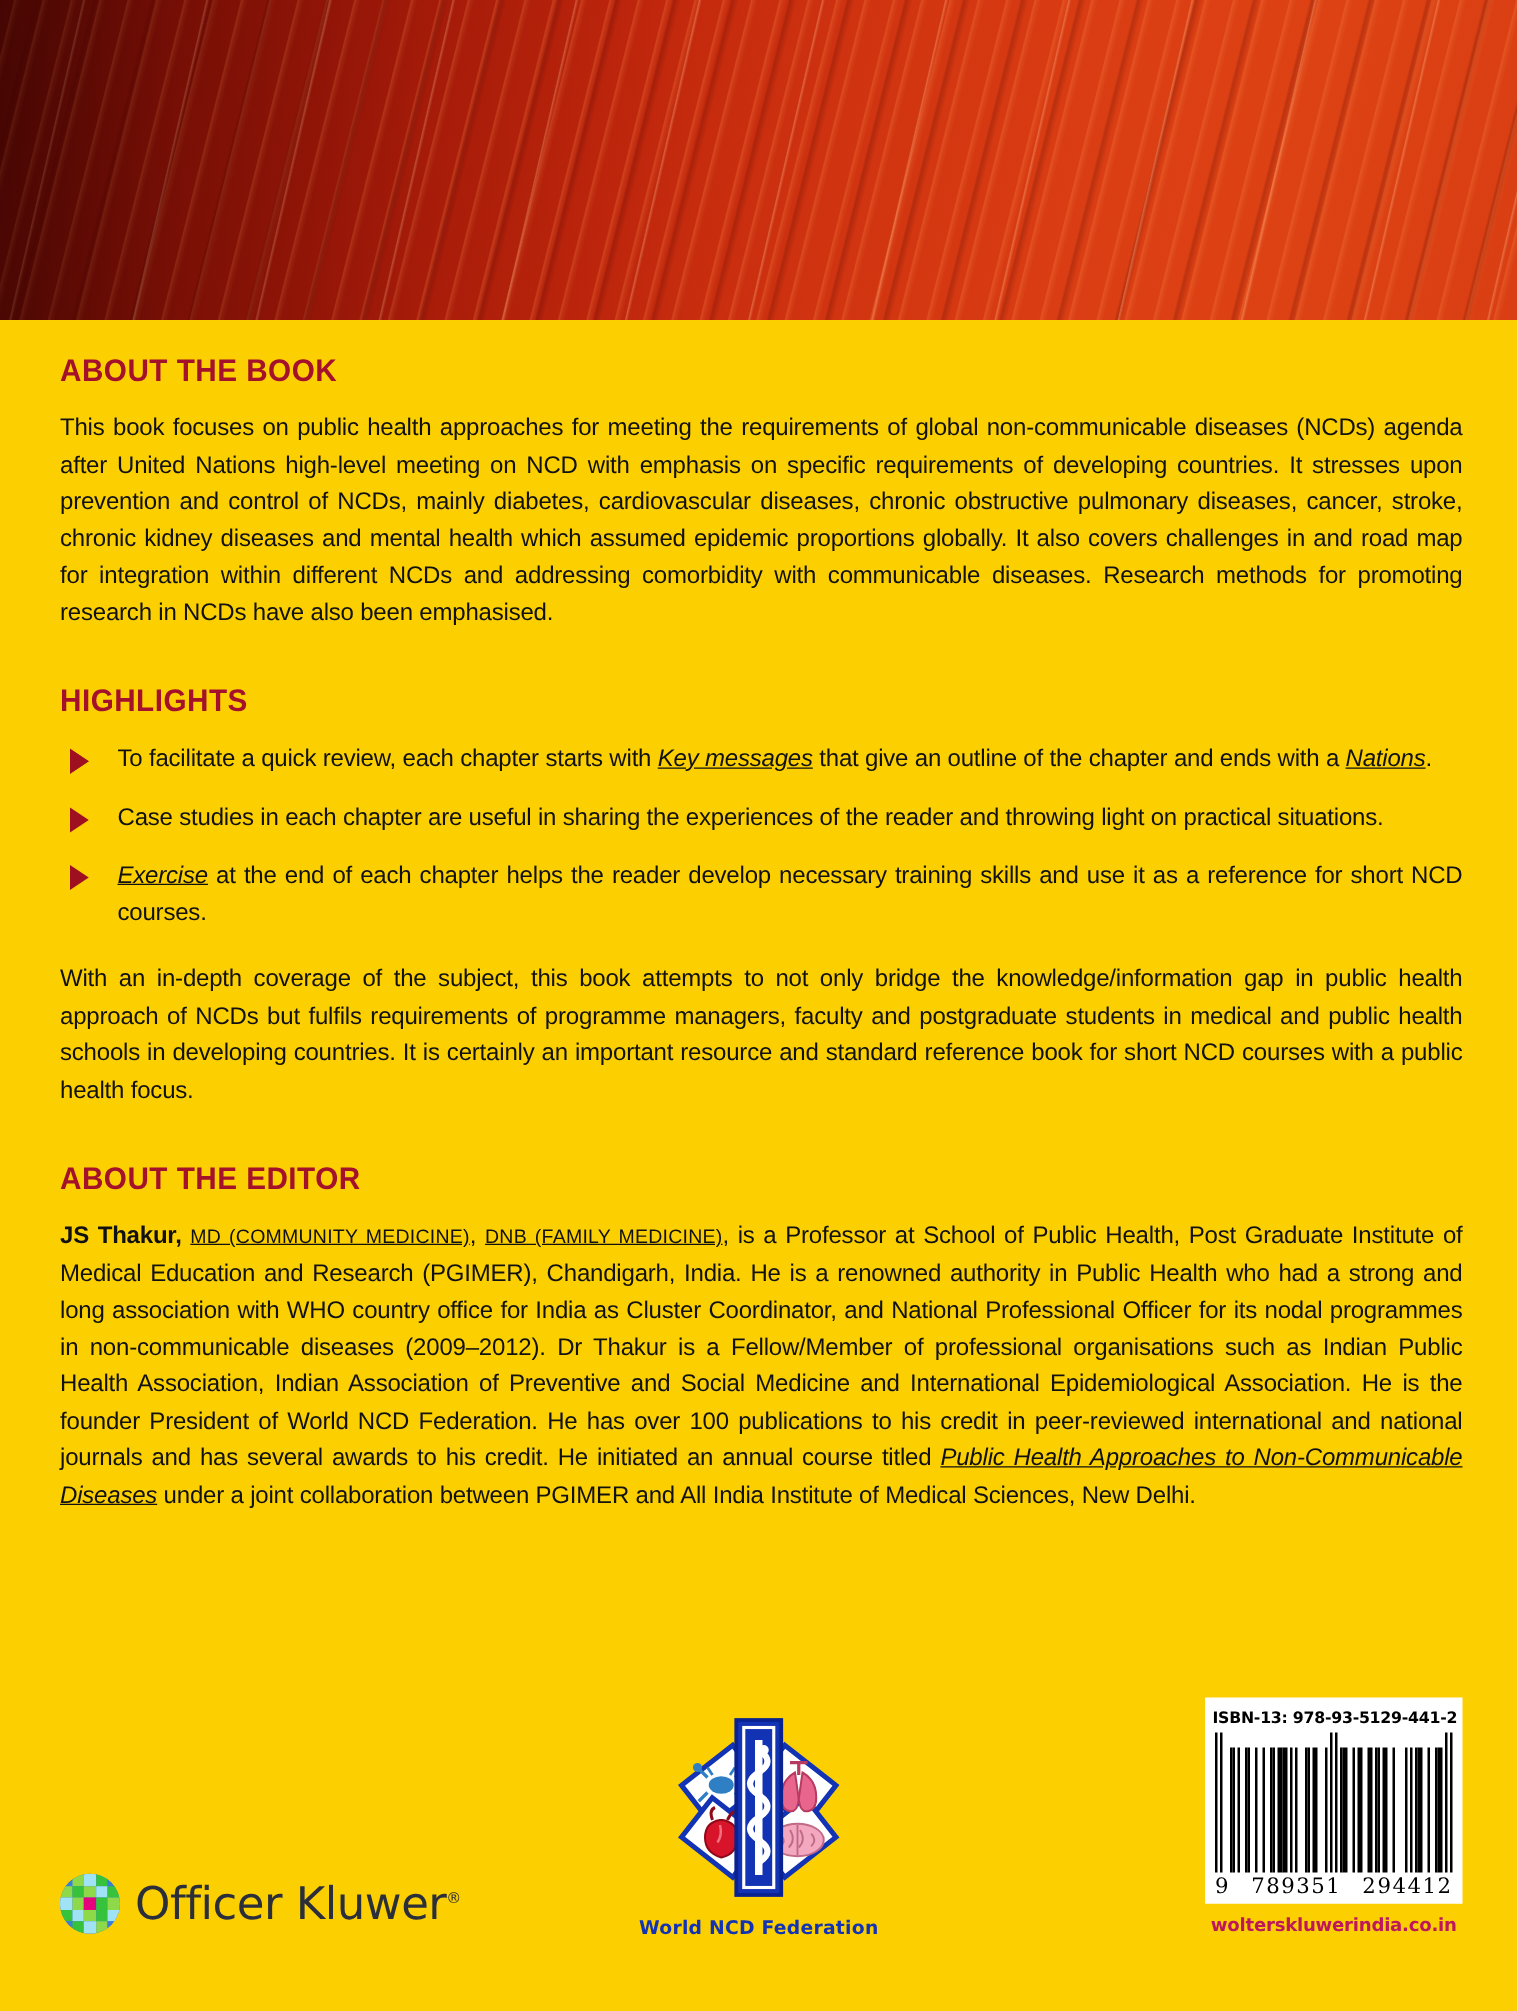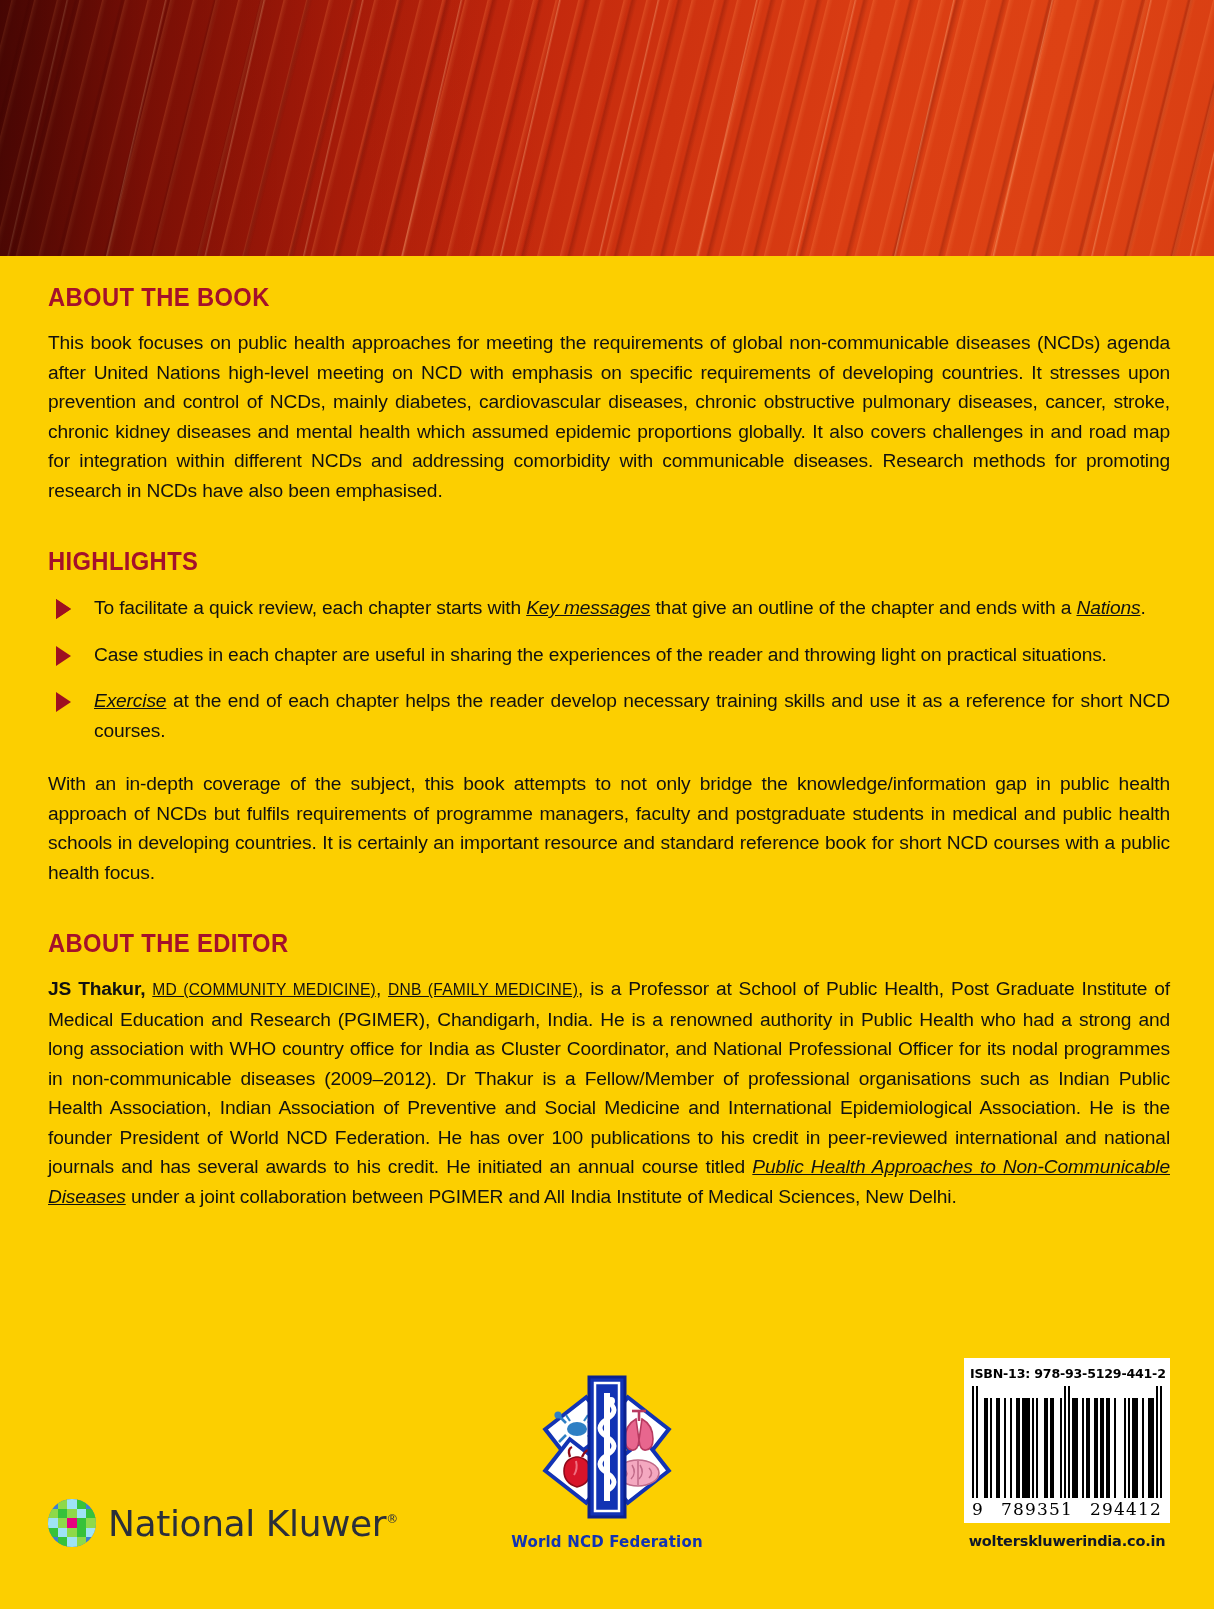--- a/index.html
+++ b/index.html
@@ -293,21 +293,21 @@
   }
   #wk-url {
     position: absolute;
     right: 44px;
     bottom: 60px;
     width: 206px;
     text-align: center;
     font-family: "DejaVu Sans", sans-serif;
     font-size: 14.5px;
     font-weight: bold;
-    color: #0f172a;
+    color: #be185d;
     letter-spacing: -0.2px;
   }
 </style>
 </head>
 <body>
 
 <div id="cover">
 
   <div id="header">
     <div class="streaks s1"></div>
@@ -361,21 +361,21 @@
           <i style="background: rgb(142, 217, 74);"></i>
           <i style="background: rgb(54, 194, 58);"></i>
           <i style="background: rgb(159, 227, 245);"></i>
           <i style="background: rgb(59, 127, 212);"></i>
           <i style="background: rgb(54, 194, 58);"></i>
           <i style="background: rgb(159, 227, 245);"></i>
           <i style="background: rgb(142, 217, 74);"></i>
           <i style="background: rgb(59, 127, 212);"></i>
         </div>
       <div id="wk-text">
-        <span>National Kluwer</span><span id="wk-reg">®</span>
+        <span>Officer Kluwer</span><span id="wk-reg">®</span>
       </div>
     </div>
 
     <div id="ncd-logo">
       <svg width="150" height="152" viewBox="0 0 150 152">
 
         <g stroke="#1233B4" stroke-width="4" fill="#ffffff">
           <rect x="20" y="38" width="52" height="40" transform="rotate(-38 46 58)"></rect>
           <rect x="78" y="38" width="52" height="40" transform="rotate(38 104 58)"></rect>
           <rect x="20" y="80" width="52" height="40" transform="rotate(38 46 100)"></rect>

